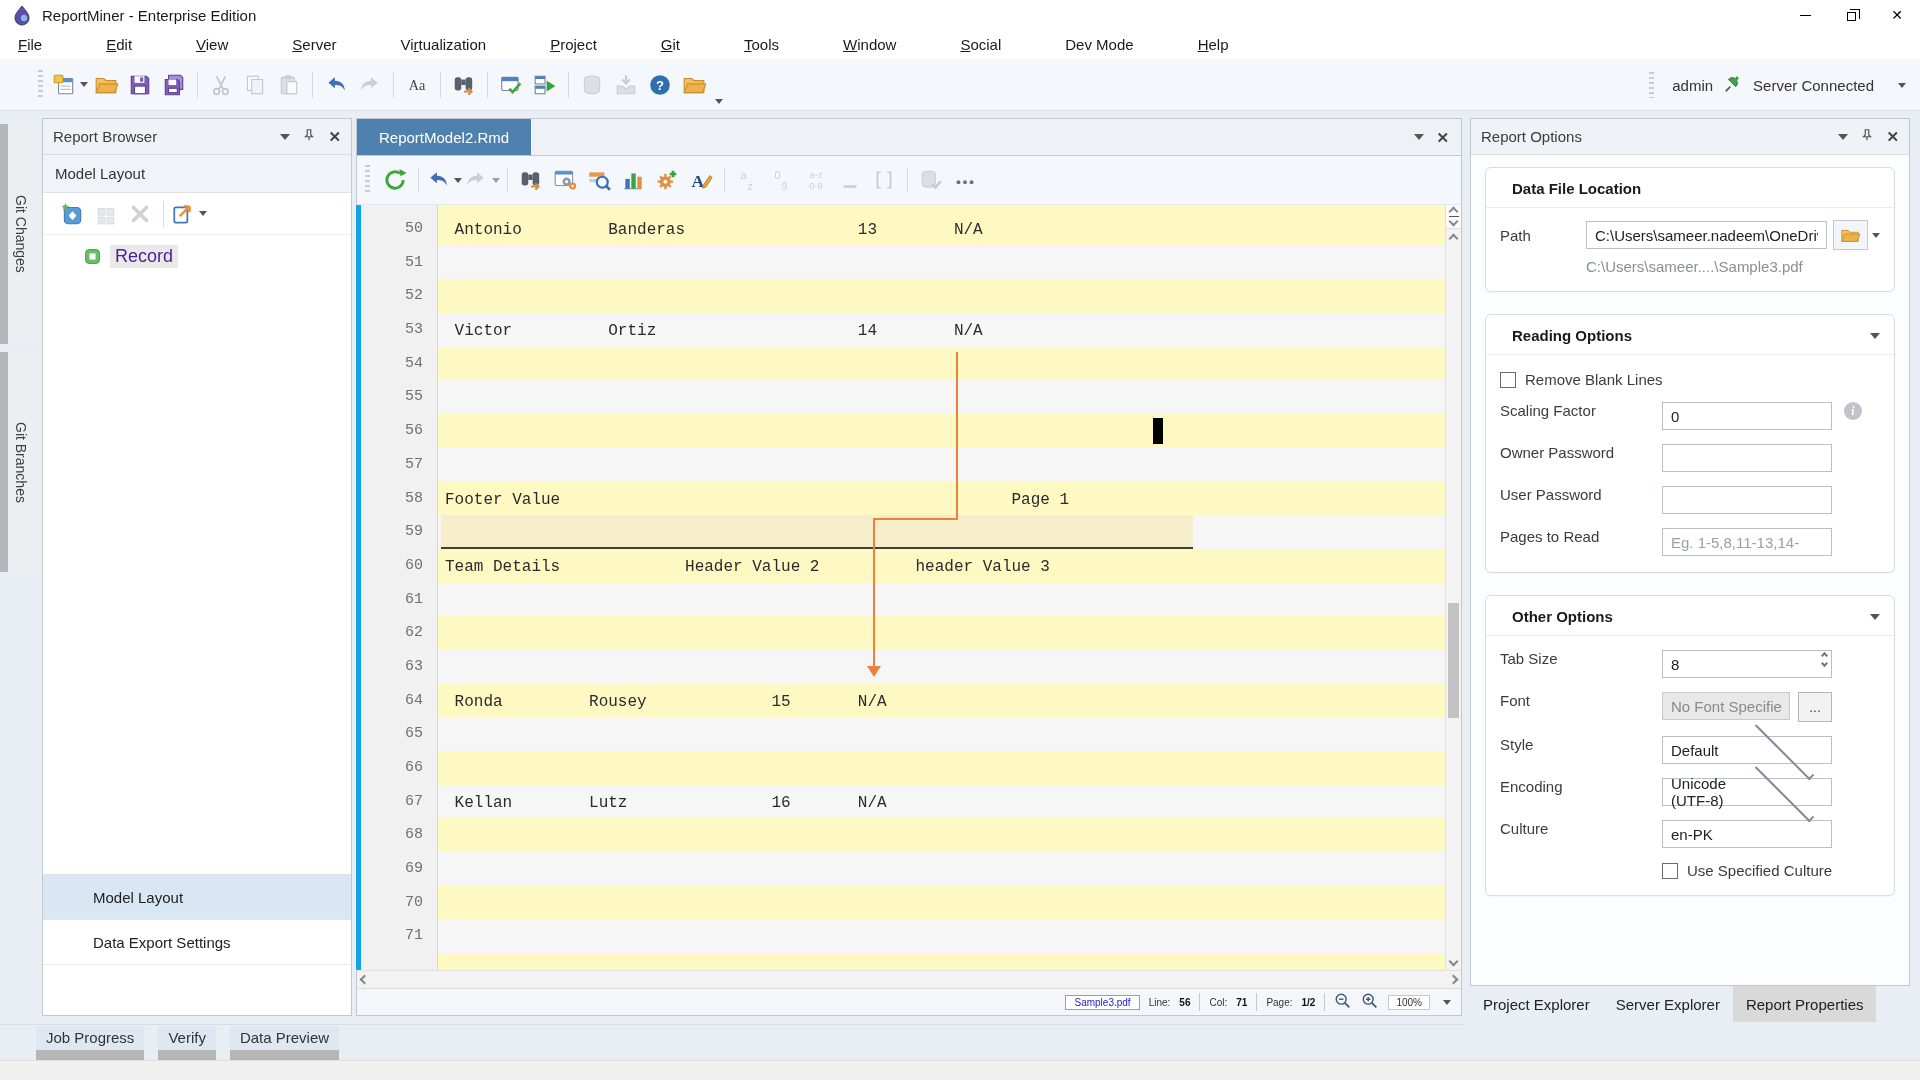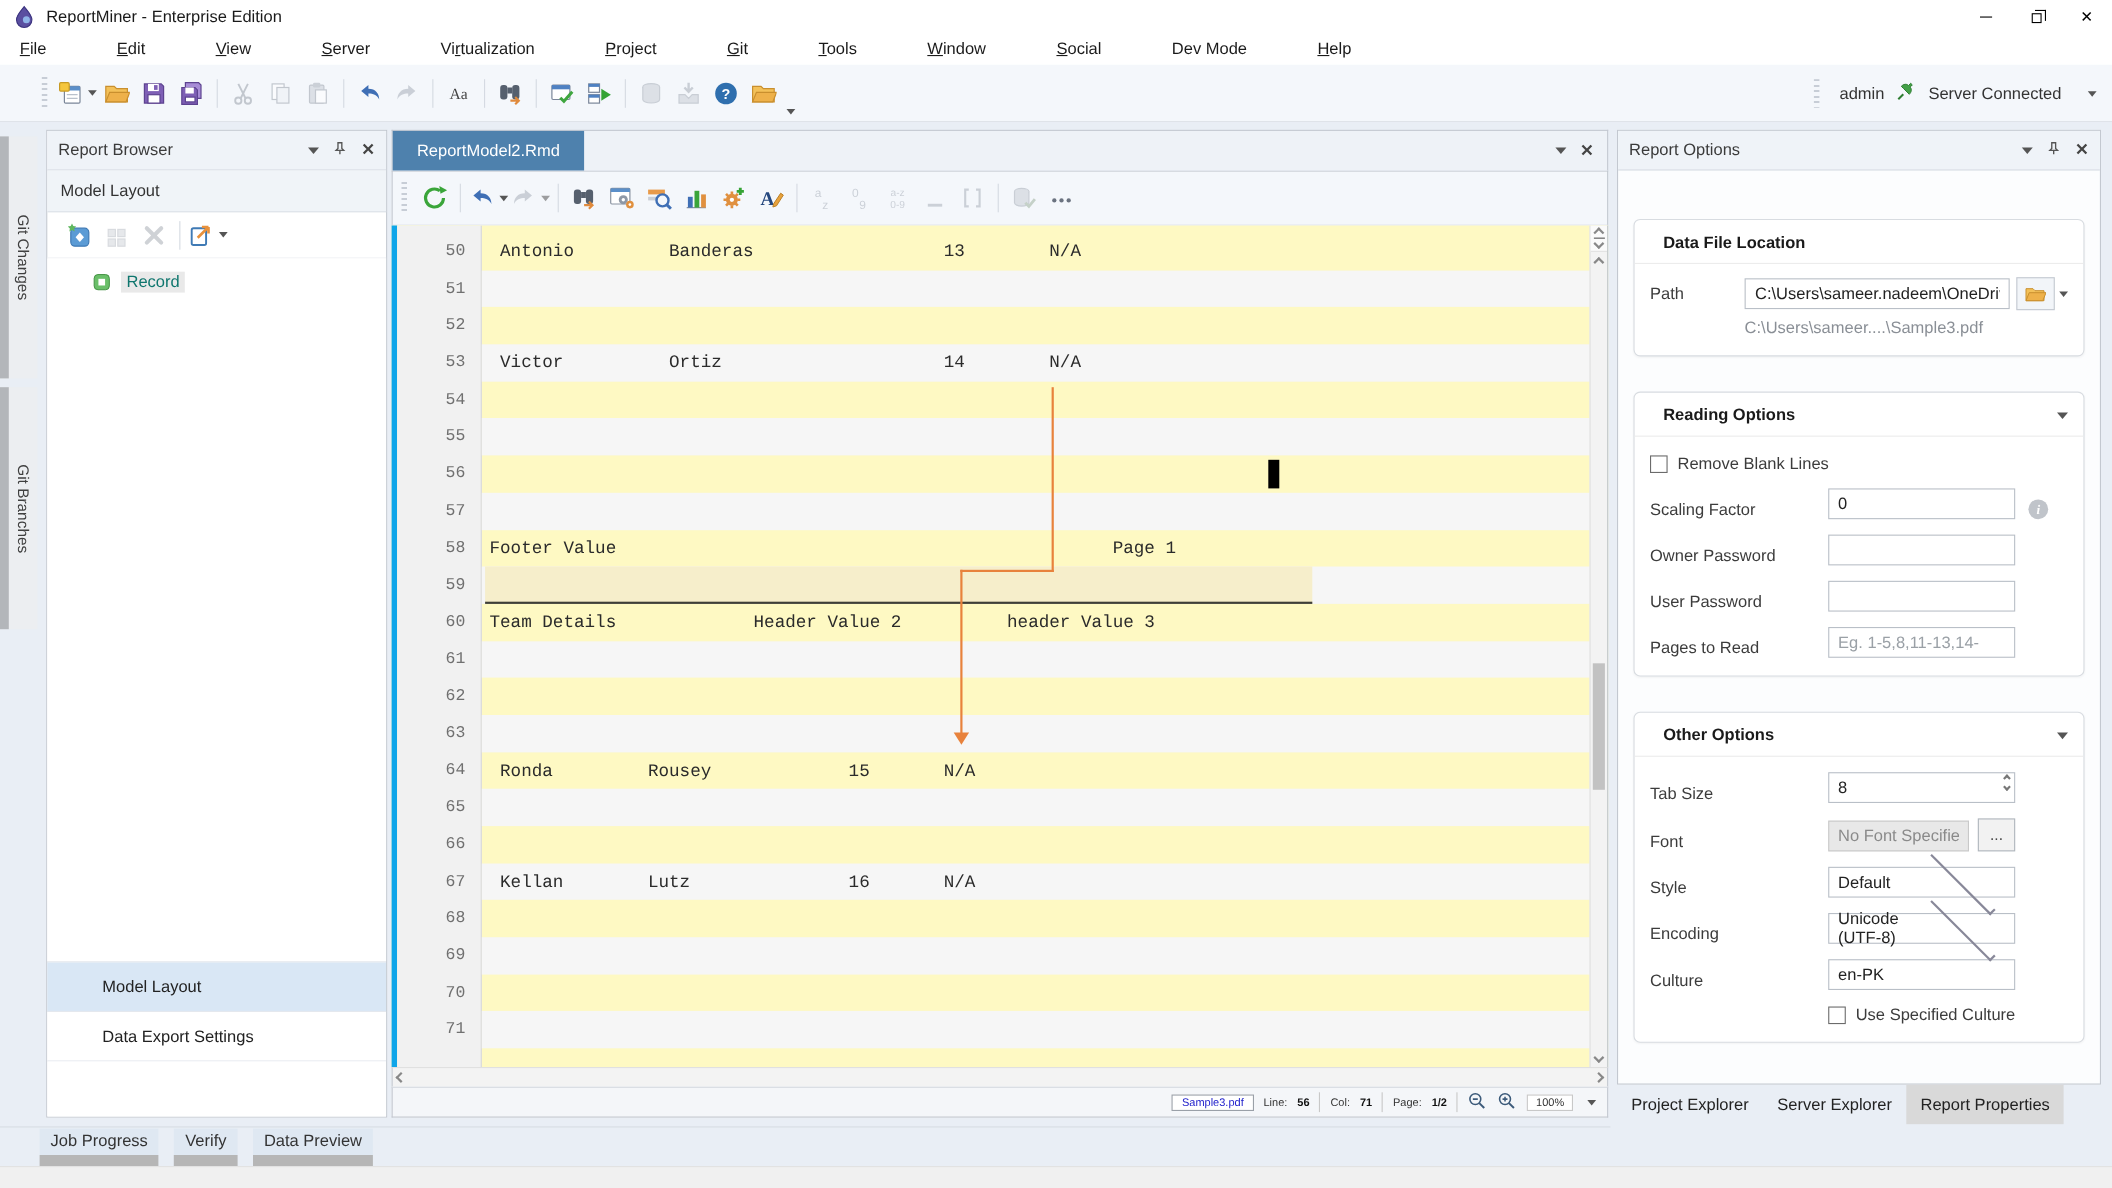--- a/index.html
+++ b/index.html
@@ -48,21 +48,21 @@
   .xglyph { font-size:15px; color:#444; font-weight:bold; line-height:1; }
   .pinicon svg { width:14px; height:14px; }
 
   
   #report-browser { left:42px; top:118px; width:310px; height:898px; display:flex; flex-direction:column; }
   .rb-section-head { height:38px; background:#f0f4f8; border-bottom:1px solid #dde2e8; display:flex; align-items:center; padding-left:12px; font-size:15px; color:#333; }
   .rb-toolbar { height:42px; display:flex; align-items:center; padding-left:12px; border-bottom:1px solid #eef0f3; }
   .rb-tree { flex:1; background:#fff; padding-top:8px; }
   .tree-item { display:flex; align-items:center; height:26px; padding-left:40px; }
   .tree-item svg { width:19px; height:19px; }
-  .tree-item .tlabel { margin-left:8px; background:#e9e9e9; color:#0f766e; padding:1px 5px; font-size:15px; }
+  .tree-item .tlabel { margin-left:8px; background:#e9e9e9; color:#4c1d95; padding:1px 5px; font-size:18px; }
   .rb-bottom { border-top:1px solid #dde2e8; }
   .rb-bottom-item { height:45px; display:flex; align-items:center; padding-left:50px; font-size:15px; color:#222; background:#fff; border-bottom:1px solid #e4e8ee; }
   .rb-bottom-item.active { background:#d9e7f5; }
   .rb-bottom-empty { height:50px; background:#fff; }
 
   
   #doc-area { position:absolute; left:356px; top:118px; width:1106px; height:898px; }
   .doc-tabs { height:37px; background:#eef2f7; border:1px solid #c3c8d0; border-bottom:none; display:flex; align-items:stretch; position:relative; }
   .doc-tab { background:#4e81ad; color:#fff; font-size:15px; display:flex; align-items:center; padding:0 22px; }
   .doc-tabs .phicons { position:absolute; right:12px; top:0; height:100%; }
@@ -101,25 +101,25 @@
   #estatus { height:28px; background:#f4f6f9; border:1px solid #c3c8d0; border-top:1px solid #d8dce2; display:flex; align-items:center; justify-content:flex-end; padding-right:10px; gap:9px; font-size:10px; color:#333; }
   #estatus .filebox { background:#fff; border:1px solid #9aa0a8; color:#2222cc; padding:1px 8px; }
   #estatus b { color:#111; }
   .ssep { width:1px; height:18px; background:#c8c8c8; }
   #estatus svg { width:18px; height:18px; }
   .zoombox { background:#fff; border:1px solid #c8c8c8; padding:1px 7px; }
 
   
   #report-options { left:1470px; top:118px; width:440px; height:868px; background:#fcfdfe; display:flex; flex-direction:column; }
   #ro-body { flex:1; padding:12px 14px; overflow:hidden; }
-  .card { background:#fff; border:1px solid #d8dce1; border-radius:6px; margin-bottom:22px; box-shadow:0 1px 2px rgba(0,0,0,.04);margin-top:32px; }
+  .card { background:#fff; border:1px solid #d8dce1; border-radius:6px; margin-bottom:22px; box-shadow:0 1px 2px rgba(0,0,0,.04); }
   .card-title { display:flex; align-items:center; padding:12px 14px 10px 26px; border-bottom:1px solid #ececec; }
   .card-title .ct { flex:1; font-weight:bold; font-size:15px; color:#1a1a1a; }
   .card-body { padding:12px 14px 14px 14px; }
-  .frow { display:flex; align-items:flex-end; margin:14px 0; }
+  .frow { display:flex; align-items:flex-start; margin:14px 0; }
   .flabel { width:162px; font-size:15px; color:#3c3c3c; flex:none; }
   .tinput { height:28px; border:1px solid #b9bfc7; background:#fff; font-size:15px; color:#222; padding:0 8px; font-family:"Liberation Sans",sans-serif; }
   .tinput::placeholder { color:#9aa0a6; }
   .tinput.gray { background:#e8e8e8; color:#8a8a8a; border-color:#c9c9c9; }
   .w170 { width:170px; } .w246 { width:246px; }
   .spinwrap { position:relative; }
   .spin { position:absolute; right:5px; top:3px; display:flex; flex-direction:column; gap:3px; }
   .spin .chev { width:5px; height:5px; border-color:#777; }
   .combo { width:170px; height:28px; border:1px solid #b9bfc7; background:#fff; display:flex; align-items:center; padding:0 8px; font-size:15px; color:#222; }
   .combo span { flex:1; }

